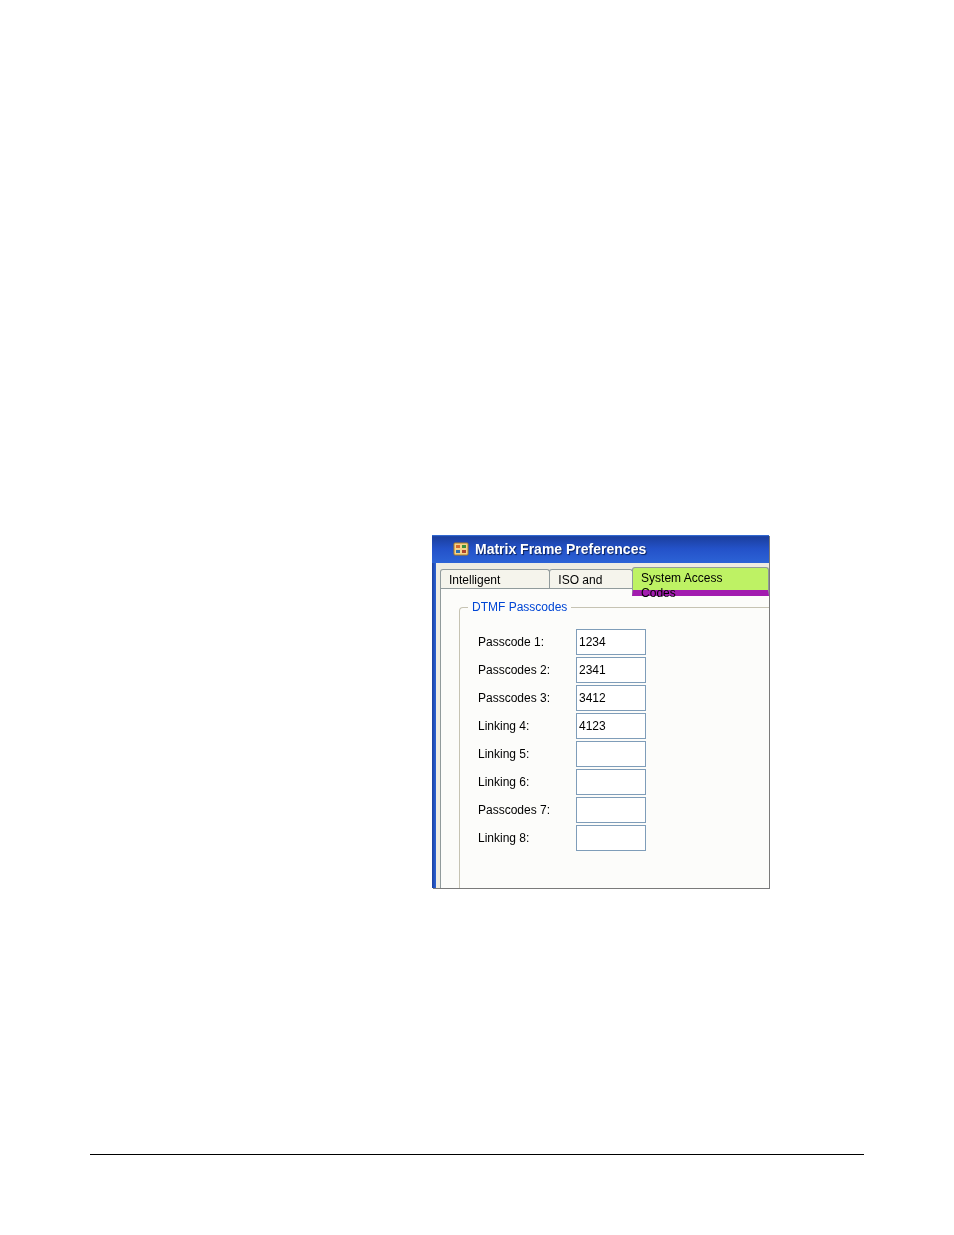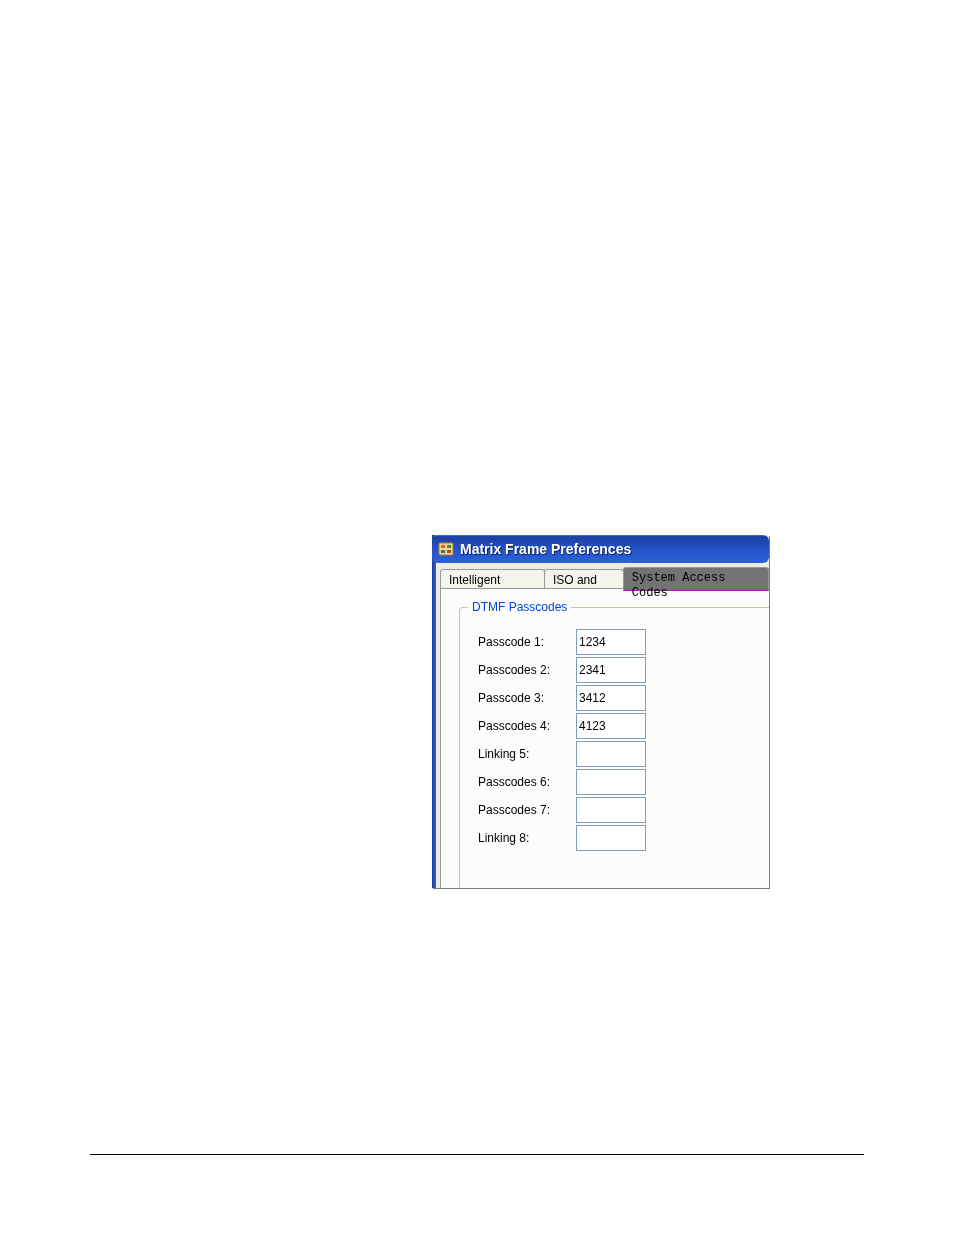--- a/index.html
+++ b/index.html
@@ -39,28 +39,27 @@
     background: linear-gradient(to right,#1b3f9e,#2c63d6);
   }
   .titlebar {
     position: absolute;
     left: 0; top: 0;
     width: 100%;
     height: 28px;
     background: linear-gradient(to bottom,#3c79e6 0%,#1b3f9e 6%,#2452c9 50%,#2c63d6 100%);
     display: flex;
     align-items: center;
-    padding-left: 6px;
+    padding-left: 21px;
     box-sizing: border-box;
     color: #fff;
     font-family: "Trebuchet MS","Tahoma",sans-serif;
     font-size: 14px;
     font-weight: bold;
     text-shadow: 1px 1px 1px #0a205a;
-    border-radius: 6px;
   }
   .titlebar .app-icon {
     width: 16px;
     height: 16px;
     margin-right: 6px;
     display: inline-block;
   }
   .client {
     position: absolute;
     left: 4px;
@@ -89,26 +88,25 @@
     padding: 3px 8px 2px 8px;
     margin-right: 0px;
     color: #000;
     position: relative;
     top: 2px;
     height: 15px;
     line-height: 15px;
   }
   .tab + .tab { margin-left: -1px; }
   .tab.active {
-    background: #737373;
+    background: #bef264;
     top: 0;
     height: 17px;
     z-index: 2;
-    border-bottom: 1px solid #a21caf;
-    font-family: Liberation Mono, monospace;
+    border-bottom: 6px solid #a21caf;
   }
   .tabpanel {
     position: absolute;
     left: 4px;
     right: 0;
     top: 25px;
     bottom: 0;
     background: #fcfcfa;
     border: 1px solid #919b9c;
     border-right: none;
@@ -198,33 +196,33 @@
         <div class="form-rows">
           <div class="form-row">
             <label>Passcode 1:</label>
             <input type="text" value="1234" style="">
           </div>
           <div class="form-row">
             <label>Passcodes 2:</label>
             <input type="text" value="2341" style="">
           </div>
           <div class="form-row">
-            <label>Passcode 3:</label>
+            <label>Passcodes 3:</label>
             <input type="text" value="3412" style="">
           </div>
           <div class="form-row">
-            <label>Passcodes 4:</label>
+            <label>Linking 4:</label>
             <input type="text" value="4123" style="">
           </div>
           <div class="form-row">
             <label>Linking 5:</label>
             <input type="text" value="" style="">
           </div>
           <div class="form-row">
-            <label>Passcodes 6:</label>
+            <label>Linking 6:</label>
             <input type="text" value="" style="">
           </div>
           <div class="form-row">
             <label>Passcodes 7:</label>
             <input type="text" value="" style="">
           </div>
           <div class="form-row">
             <label>Linking 8:</label>
             <input type="text" value="" style="">
           </div>

